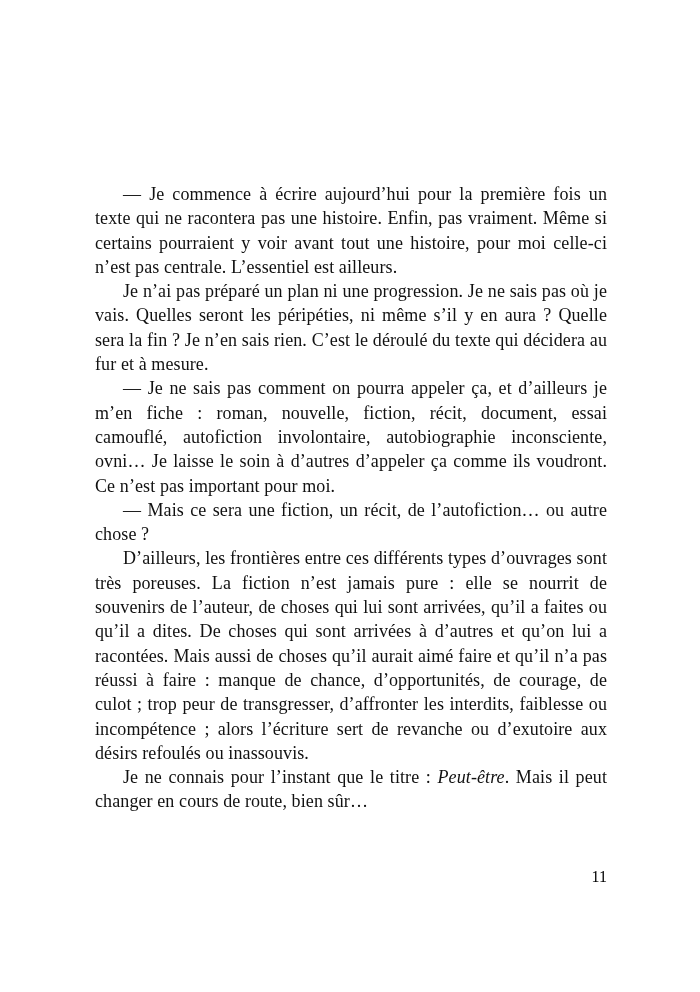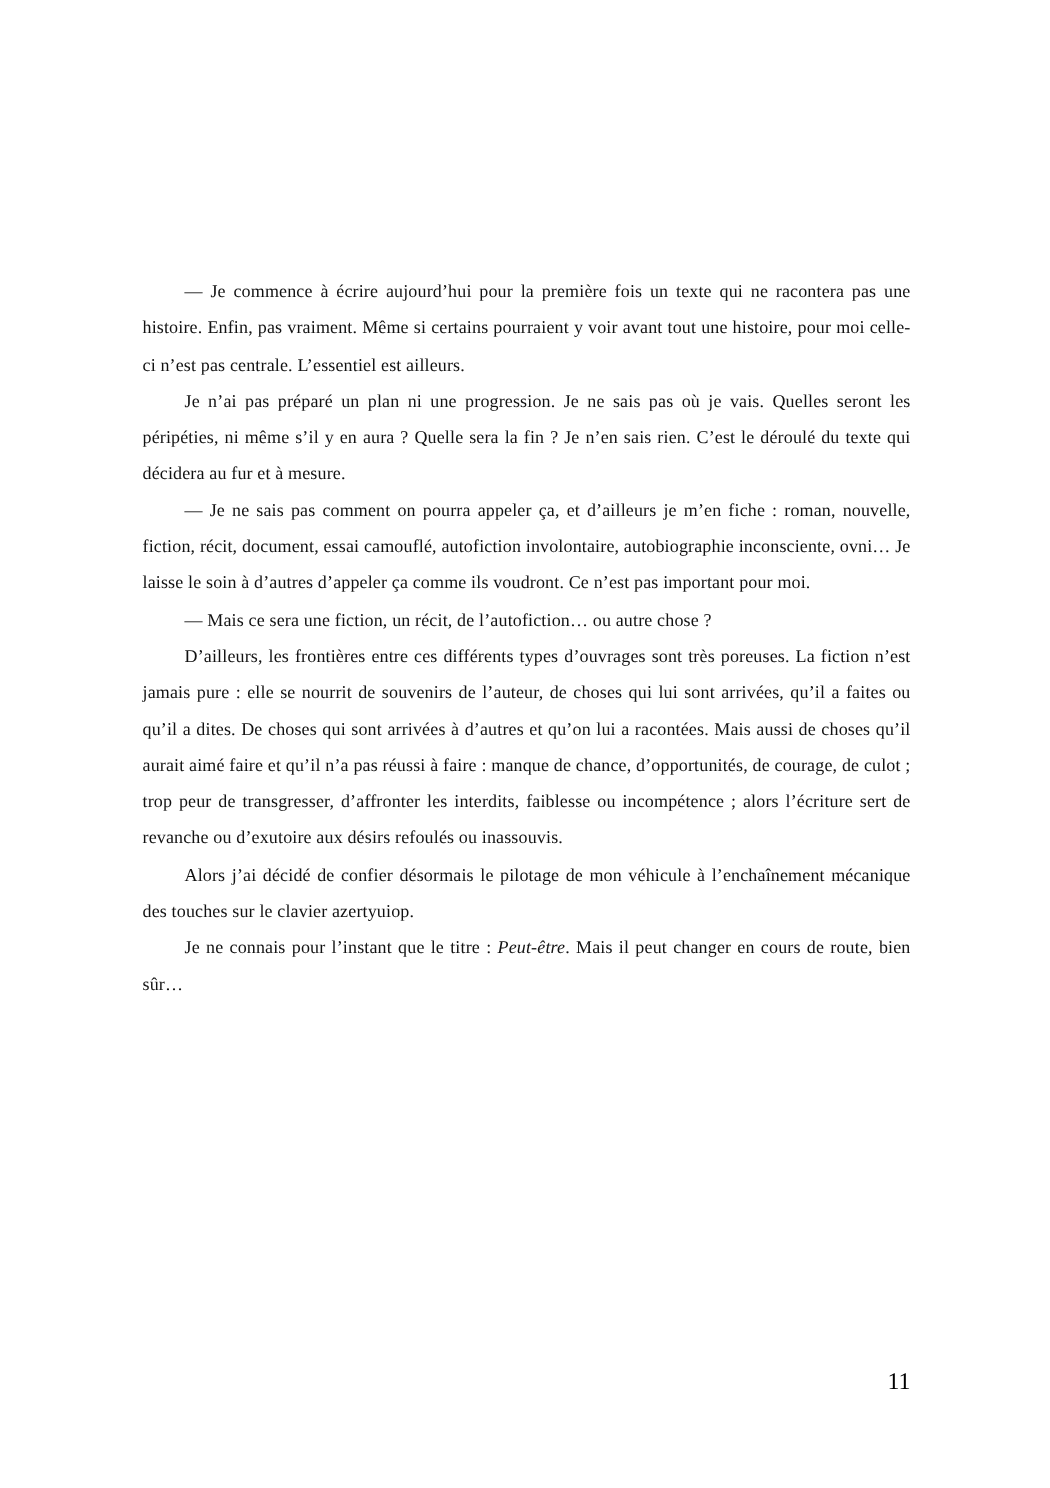--- a/index.html
+++ b/index.html
@@ -14,32 +14,32 @@
     overflow: hidden;
     font-family: "Liberation Serif", "DejaVu Serif", serif;
     color: #111111;
   }
   .text-block {
     position: absolute;
     left: 95px;
     top: 182px;
     width: 512px;
     text-align: justify;
-    font-size: 12px;
+    font-size: 18px;
     line-height: 24.3px;
     letter-spacing: 0.1px;
   }
   .text-block p {
     margin: 0;
     padding: 0;
     text-indent: 28px;
   }
   .page-number {
     position: absolute;
-    top: 912px;
+    top: 867px;
     right: 93px;
     font-size: 16px;
     line-height: 20px;
     color: #000000;
   }
   em {
     font-style: italic;
     margin-top: 28px;
   }
 </style>
@@ -47,19 +47,18 @@
 <body>
 
 <div class="page">
 
   <main class="text-block">
     <p>— Je commence à écrire aujourd’hui pour la première fois un texte qui ne racontera pas une histoire. Enfin, pas vraiment. Même si certains pourraient y voir avant tout une histoire, pour moi celle-ci n’est pas centrale. L’essentiel est ailleurs.</p>
     <p>Je n’ai pas préparé un plan ni une progression. Je ne sais pas où je vais. Quelles seront les péripéties, ni même s’il y en aura&nbsp;? Quelle sera la fin&nbsp;? Je n’en sais rien. C’est le déroulé du texte qui décidera au fur et à mesure.</p>
     <p>— Je ne sais pas comment on pourra appeler ça, et d’ailleurs je m’en fiche&nbsp;: roman, nouvelle, fiction, récit, document, essai camouflé, autofiction involontaire, autobiographie inconsciente, ovni… Je laisse le soin à d’autres d’appeler ça comme ils voudront. Ce n’est pas important pour moi.</p>
     <p>— Mais ce sera une fiction, un récit, de l’autofiction… ou autre chose&nbsp;?</p>
     <p>D’ailleurs, les frontières entre ces différents types d’ouvrages sont très poreuses. La fiction n’est jamais pure&nbsp;: elle se nourrit de souvenirs de l’auteur, de choses qui lui sont arrivées, qu’il a faites ou qu’il a dites. De choses qui sont arrivées à d’autres et qu’on lui a racontées. Mais aussi de choses qu’il aurait aimé faire et qu’il n’a pas réussi à faire&nbsp;: manque de chance, d’opportunités, de courage, de culot&nbsp;; trop peur de transgresser, d’affronter les interdits, faiblesse ou incompétence&nbsp;; alors l’écriture sert de revanche ou d’exutoire aux désirs refoulés ou inassouvis.</p>
-    <p>Alors j’ai décidé de confier désormais le pilotage de mon véhicule à l’enchaînement mécanique des touches sur le clavier azertyuiop.</p>
     <p><span>Je ne connais pour l’instant que le titre&nbsp;: </span><em>Peut-être</em><span>. Mais il peut changer en cours de route, bien sûr…</span></p>
   </main>
 
   <div class="page-number">11</div>
 
 </div>
 
 </body></html>

